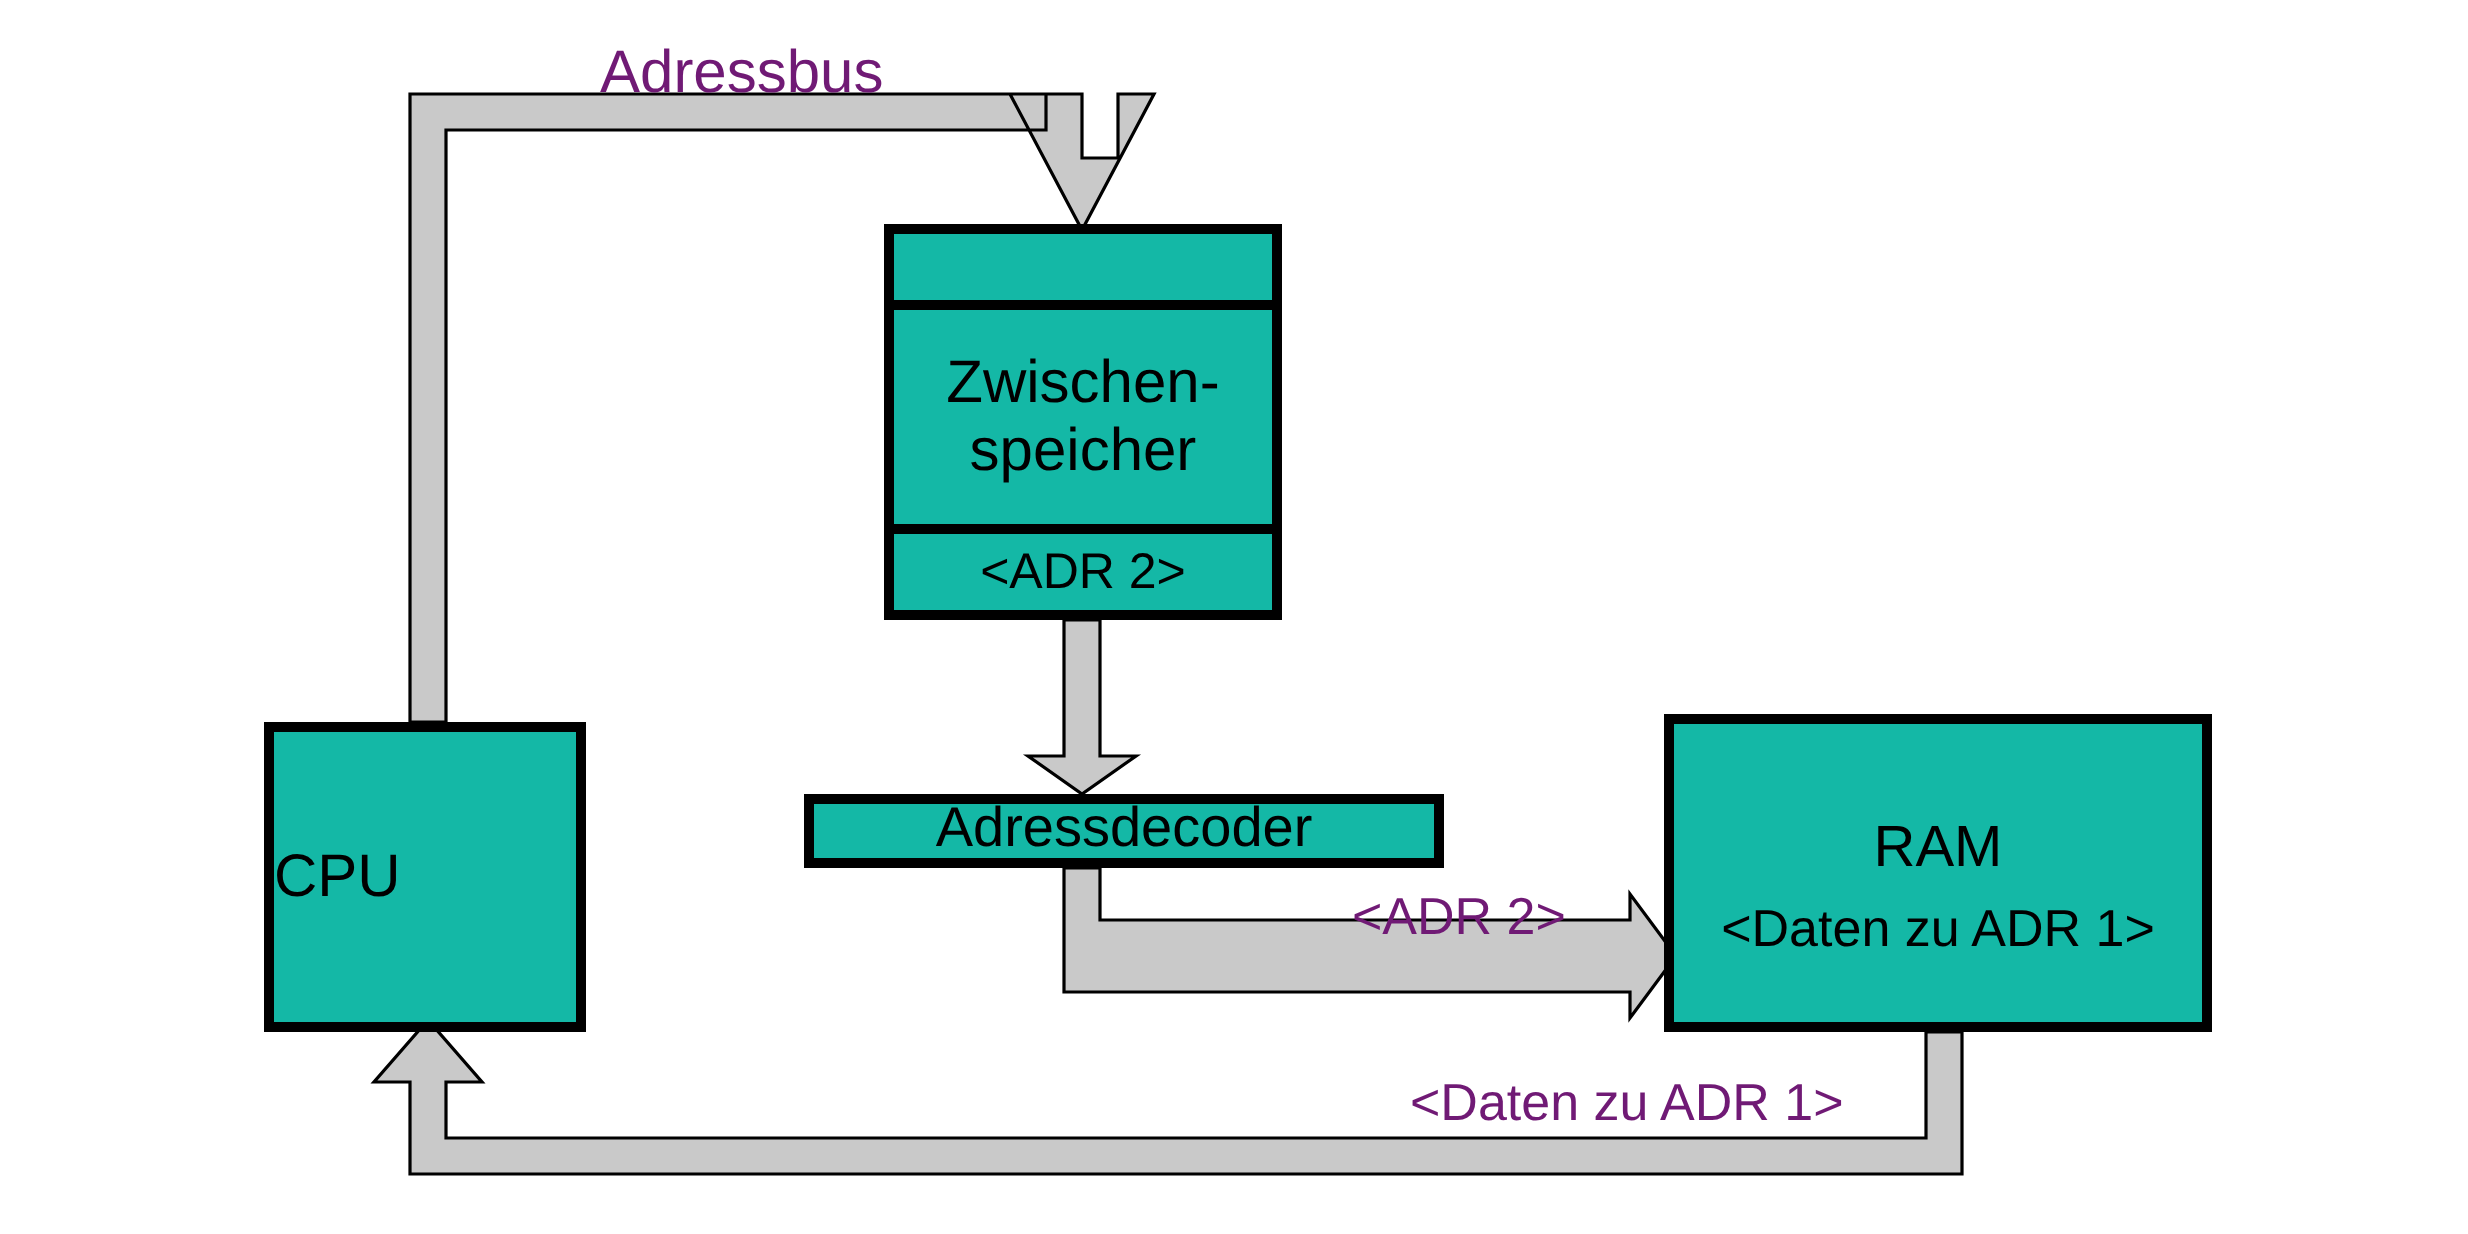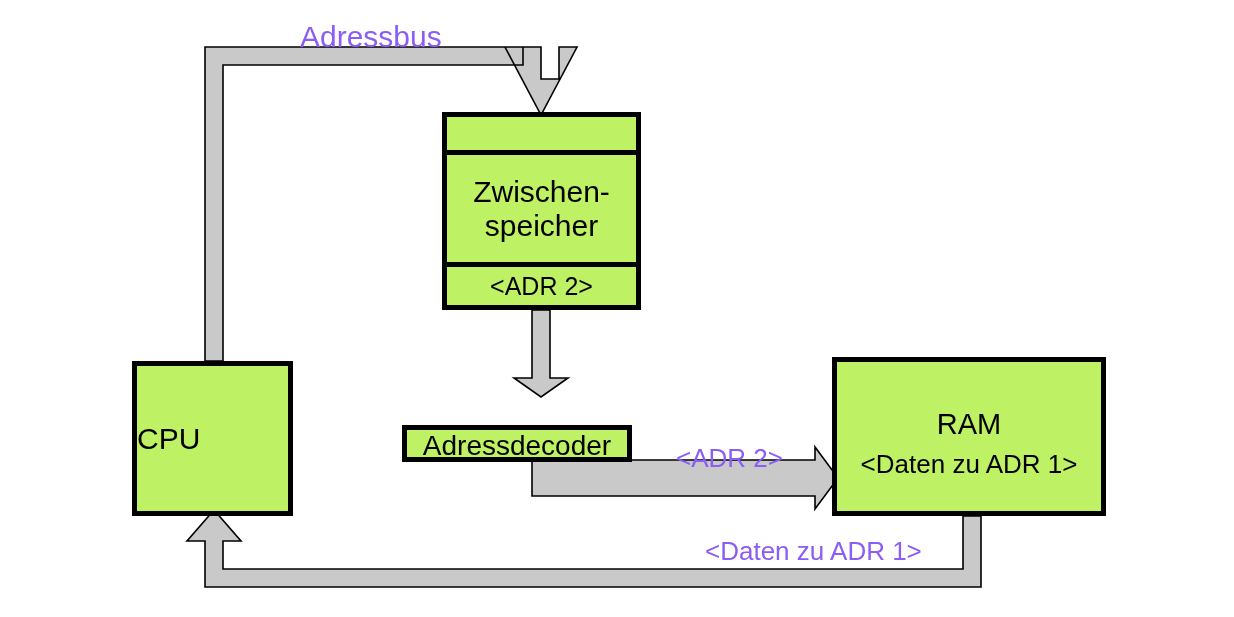--- a/index.html
+++ b/index.html
@@ -25,21 +25,21 @@
     height: 617px;
   }
   .bus-shape {
     fill: #c9c9c9;
     stroke: #000000;
     stroke-width: 1.6;
     stroke-linejoin: miter;
   }
   .node-box {
     position: absolute;
-    background: #bef264;
+    background: #14b8a6;
     border: 5px solid #000000;
     box-sizing: border-box;
   }
   .node-label {
     text-align: center;
     color: #000000;
     line-height: 1.12;
     white-space: pre-line;
   }
   
@@ -83,26 +83,25 @@
     display: flex;
     align-items: center;
     justify-content: center;
   }
   #buffer-slot-addr .node-label { font-size: 25px; }
 
   
   #decoder-box {
     left: 402px;
     top: 397px;
-    width: 230px;
+    width: 320px;
     height: 37px;
     display: flex;
-    align-items: flex-start;
-    justify-content: center;
-    margin-top: 28px;
+    align-items: flex-end;
+    justify-content: center;
   }
   #decoder-box .node-label { font-size: 28px; }
 
   
   #ram-box {
     left: 832px;
     top: 357px;
     width: 274px;
     height: 159px;
     display: flex;
@@ -111,21 +110,21 @@
     justify-content: center;
     padding-top: 16px;
     box-sizing: border-box;
   }
   #ram-title { font-size: 29px; margin-bottom: 8px; }
   #ram-cell-0, #ram-cell-1 { font-size: 26px; line-height: 1.25; }
 
   
   .bus-caption {
     position: absolute;
-    color: #8b5cf6;
+    color: #701a75;
     white-space: nowrap;
   }
   #addressbus-caption {
     left: 300px;
     top: 20px;
     font-size: 30px;
   }
   #databus-caption {
     left: 506px;
     top: 532px;

